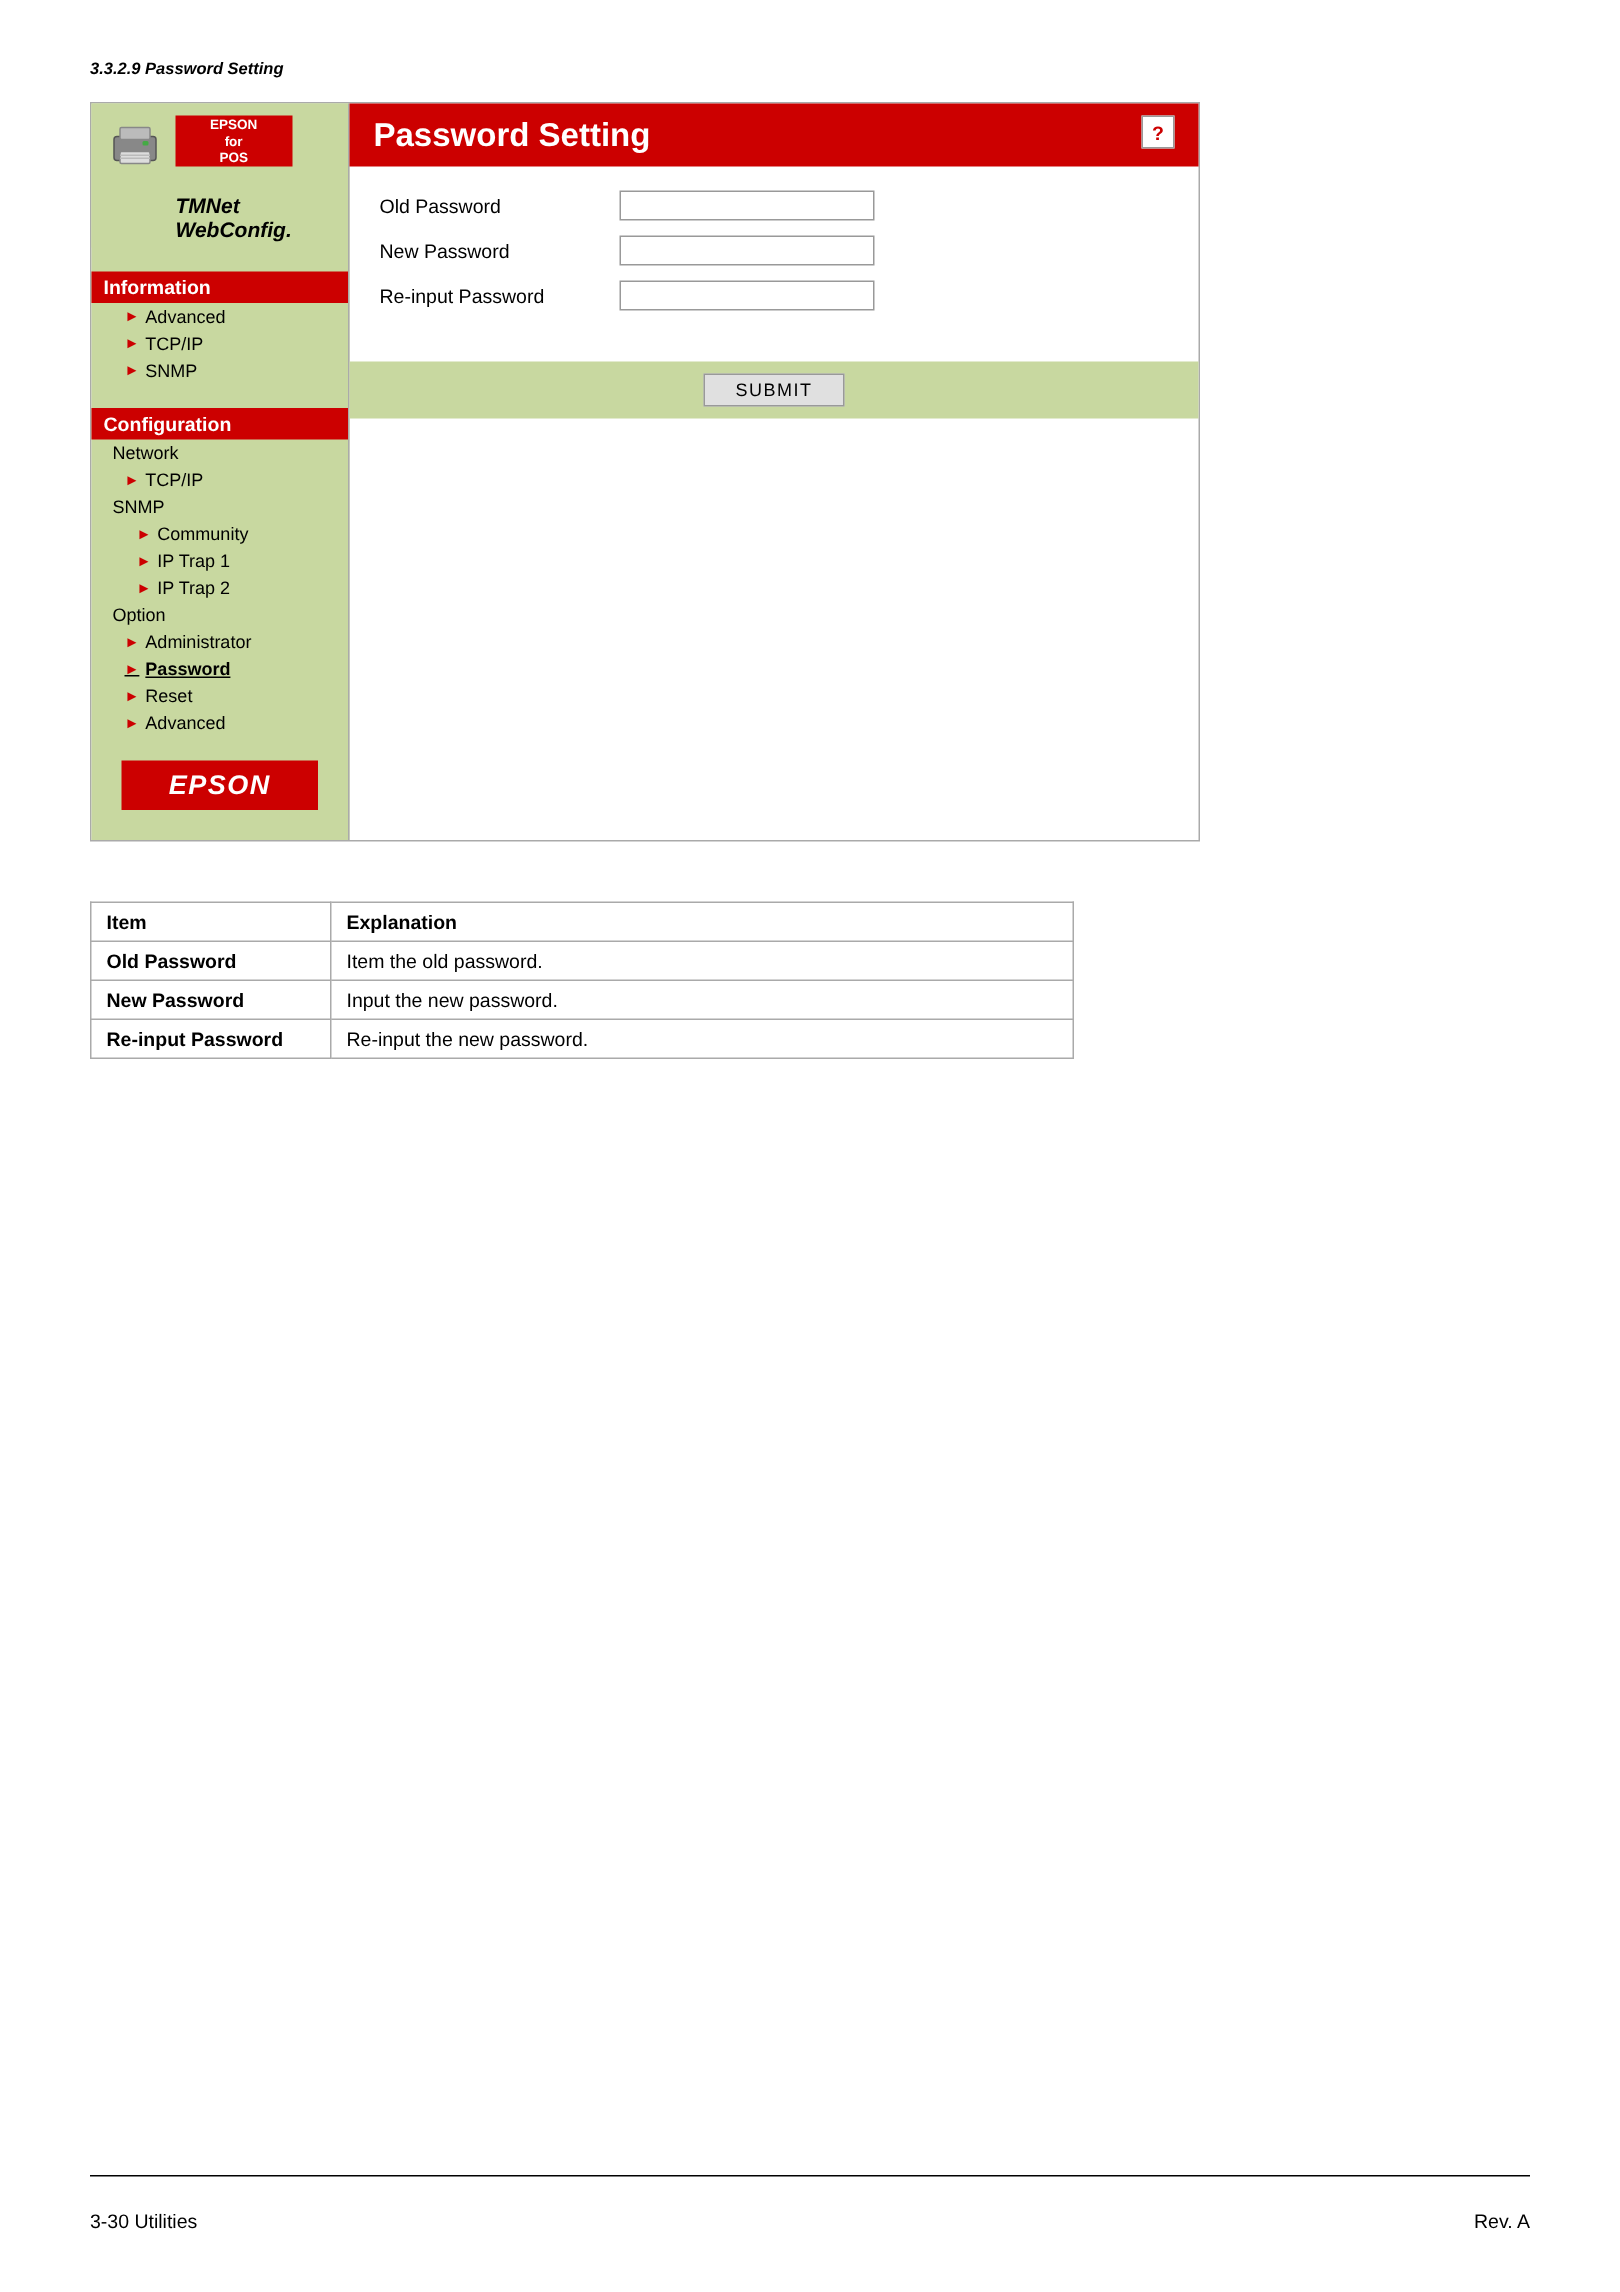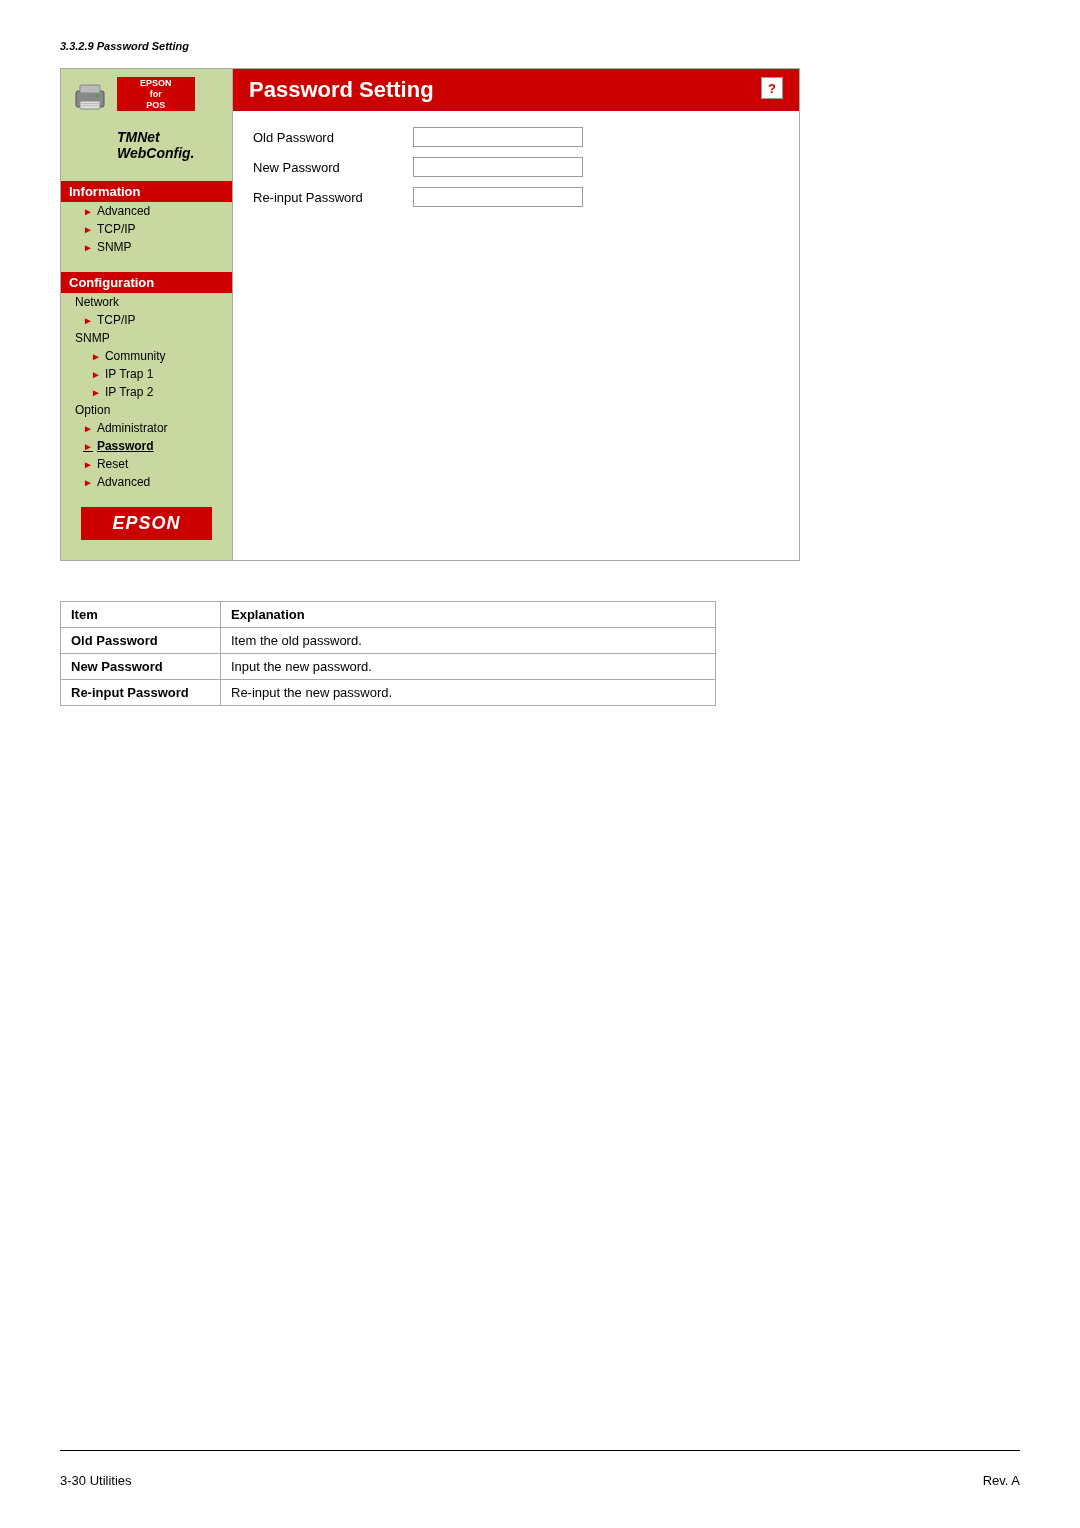--- a/index.html
+++ b/index.html
@@ -356,20 +356,23 @@
           <div class="form-row">
             <span class="form-label">New Password</span>
             <input type="password" class="form-input" style="">
           </div>
           <div class="form-row">
             <span class="form-label">Re-input Password</span>
             <input type="password" class="form-input" style="">
           </div>
         </div>
 
+        <div class="submit-bar">
+          <button class="submit-btn">SUBMIT</button>
+        </div>
 
       </div>
     </div>
   </div>
 
   <table class="ref-table">
     <thead>
       <tr>
         <th>Item</th>
         <th>Explanation</th>

